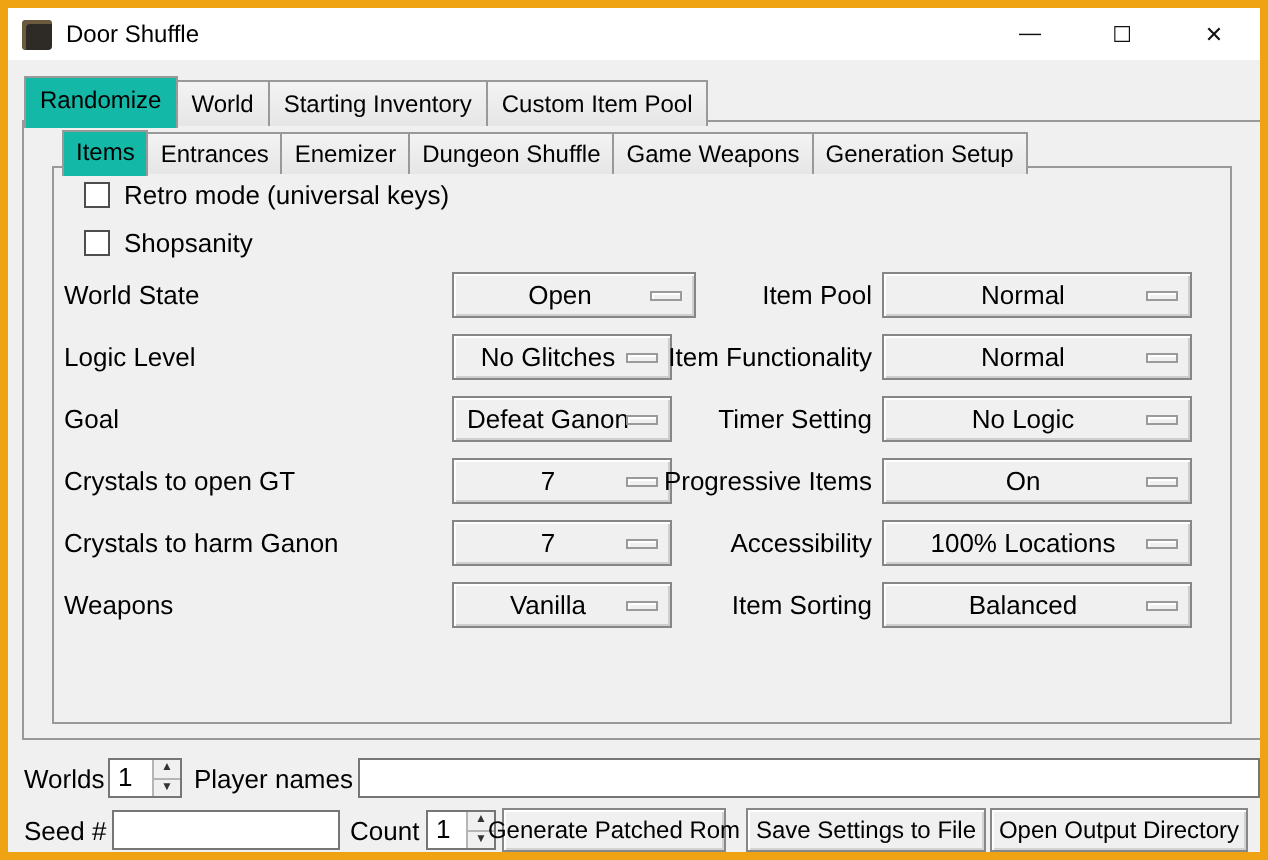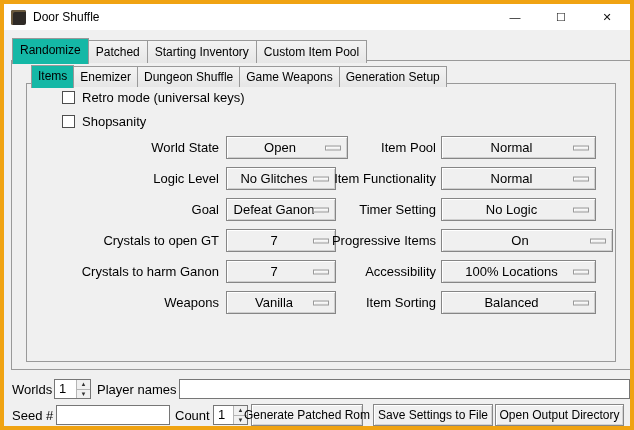--- a/index.html
+++ b/index.html
@@ -33,25 +33,25 @@
   .sub-tabbar .tab { padding:3px 6px; }
   .tab.active { margin-top:0; padding-bottom:7px; margin-bottom:-1px; background:#14b8a6; z-index:4; }
   .sub-tabbar .tab.active { padding-bottom:5px; }
   
   .outer-frame { position:absolute; left:7px;  top:56px; width:620px; height:310px;
     border:1px solid var(--frame-border,#999); background:#f0f0f0; z-index:1; }
   .inner-frame { position:absolute; left:22px; top:79px; width:590px; height:279px;
     border:1px solid var(--frame-border,#999); background:#f0f0f0; z-index:2; }
   
   .checkrow { position:absolute; left:38px; display:flex; align-items:center; gap:7px;
-    font-size:13px; z-index:5;margin-left:20px; }
+    font-size:13px; z-index:5; }
   .checkbox { width:13px; height:13px; background:#fff; border:1px solid #4d4d4d; flex:0 0 auto; }
   
   .llabel, .rlabel, .blabel { position:absolute; font-size:13px; color:#000; z-index:5; white-space:nowrap; }
-  .llabel { left:28px;  width:187px; text-align:right; }
+  .llabel { left:28px;  width:187px; text-align:left; }
   .rlabel { left:325px; width:107px; text-align:right; }
   .optmenu {
     position:absolute; height:23px; z-index:5;
     background:#f0f0f0; border:1px solid #868686;
     box-shadow:inset 1px 1px 0 #ffffff, inset -1px -1px 0 #cfcfcf;
     display:flex; align-items:center; justify-content:center;
     font-size:13px; padding-right:14px; cursor:default;
   }
   .opt-ind {
     position:absolute; right:6px; top:50%; transform:translateY(-50%);
@@ -91,27 +91,28 @@
       <span class="win-btn">☐</span>
       <span class="win-btn">✕</span>
     </div>
   </div>
 
   <div class="outer-frame"></div>
   <div class="inner-frame"></div>
 
   <div class="main-tabbar">
     <div class="tab active">Randomize</div>
-    <div class="tab">Patched</div>
+    <div class="tab">World</div>
     <div class="tab">Starting Inventory</div>
     <div class="tab">Custom Item Pool</div>
   </div>
 
   <div class="sub-tabbar">
     <div class="tab active">Items</div>
+    <div class="tab">Entrances</div>
     <div class="tab">Enemizer</div>
     <div class="tab">Dungeon Shuffle</div>
     <div class="tab">Game Weapons</div>
     <div class="tab">Generation Setup</div>
   </div>
 
   <div class="checkrow" style="top:86px">
     <span class="checkbox"></span>
     <span>Retro mode (universal keys)</span>
   </div>
@@ -168,21 +169,21 @@
     <span class="opt-ind"></span>
   </div>
 
   <div class="rlabel" style="top:198px">Timer Setting</div>
   <div class="optmenu" style="top:194px;left:437px;width:155px">
     <span>No Logic</span>
     <span class="opt-ind"></span>
   </div>
 
   <div class="rlabel" style="top:229px">Progressive Items</div>
-  <div class="optmenu" style="top:225px;left:437px;width:172px">
+  <div class="optmenu" style="top:225px;left:437px;width:155px">
     <span>On</span>
     <span class="opt-ind"></span>
   </div>
 
   <div class="rlabel" style="top:260px">Accessibility</div>
   <div class="optmenu" style="top:256px;left:437px;width:155px">
     <span>100% Locations</span>
     <span class="opt-ind"></span>
   </div>
 

